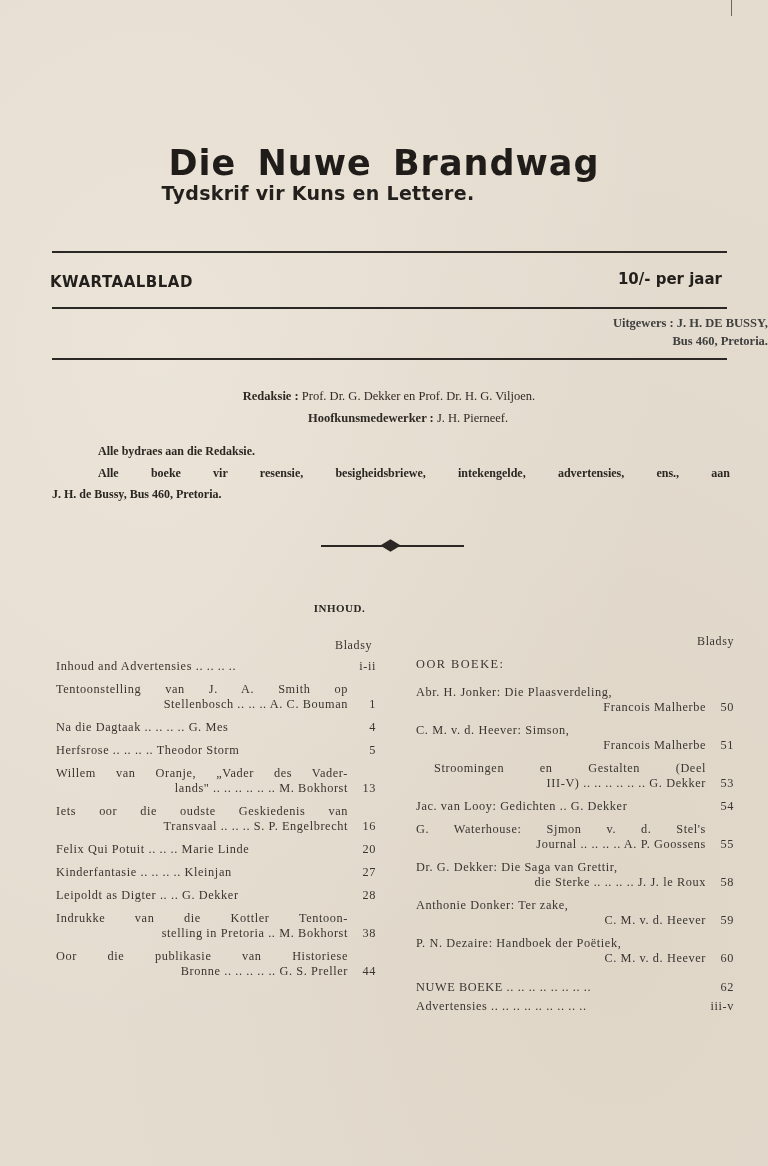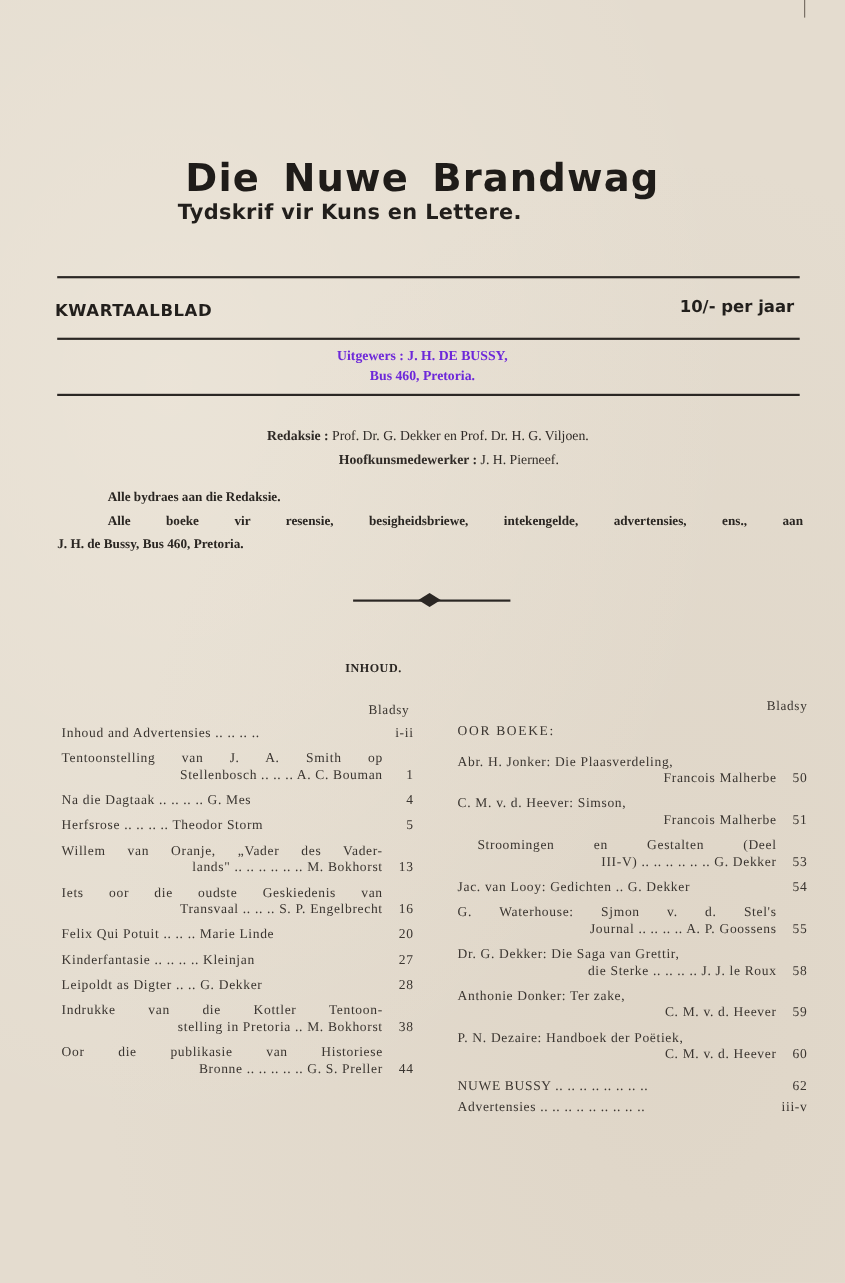--- a/index.html
+++ b/index.html
@@ -41,23 +41,23 @@
     position: absolute; left: 50px; top: 273px;
     font-family: "DejaVu Sans", sans-serif; font-weight: bold;
     font-size: 15px; letter-spacing: 0.5px; color: #221f1c;
   }
   .price {
     position: absolute; right: 46px; top: 270px;
     font-family: "DejaVu Sans", sans-serif; font-weight: bold;
     font-size: 15px; color: #221f1c;
   }
   .pub {
-    position: absolute; left: 0; width: 768px; text-align: center;
+    position: absolute; left: 0; width: 768px; text-align: right;
     font-family: "Liberation Serif", serif; font-weight: bold; font-size: 12.5px;
-    color: #6d28d9;
+    color: #404040;
   }
   .pub1 { top: 316px; }
   .pub2 { top: 334px; }
   .ed {
     position: absolute; left: 0; width: 768px; text-align: center;
     font-size: 12.5px; color: #2f2a26;
   }
   .ed b { font-weight: bold; }
   .ed1 { top: 389px; left: 5px; }
   .ed2 { top: 411px; left: 24px; }
@@ -303,21 +303,21 @@
           <span class="txt">P. N. Dezaire: Handboek der Poëtiek,</span>
           <span class="pg"></span>
         </div>
       <div class="line">
           <span class="txt right">C. M. v. d. Heever</span>
           <span class="pg">60</span>
         </div>
     </div>
     <div class="entry" style="margin-bottom:4px; margin-top:14px;">
       <div class="line">
-          <span class="txt">NUWE BUSSY .. .. .. .. .. .. .. ..</span>
+          <span class="txt">NUWE BOEKE .. .. .. .. .. .. .. ..</span>
           <span class="pg">62</span>
         </div>
     </div>
     <div class="entry">
       <div class="line">
           <span class="txt">Advertensies .. .. .. .. .. .. .. .. ..</span>
           <span class="pg">iii-v</span>
         </div>
     </div>
   </div>

